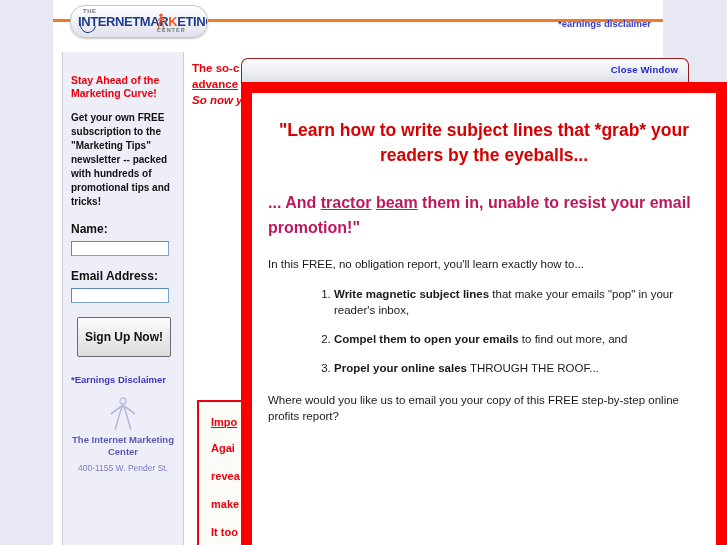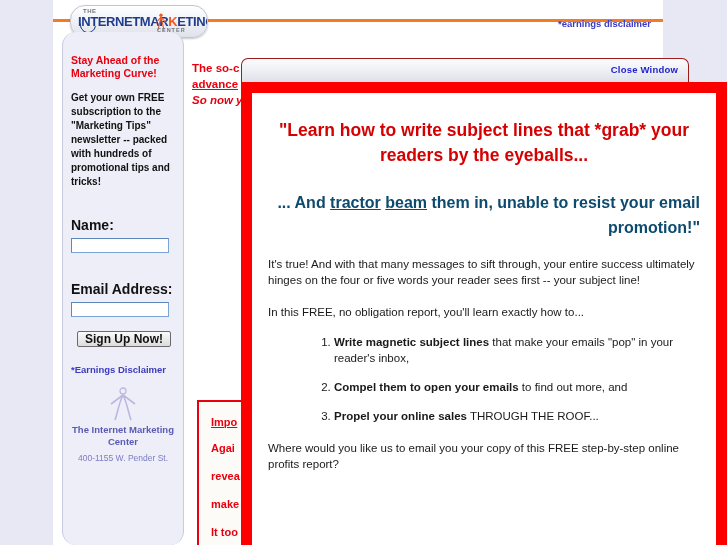--- a/index.html
+++ b/index.html
@@ -100,47 +100,46 @@
     text-align: right;
     font-size: 9.5px;
     font-weight: bold;
     color: #3b3bbf;
     cursor: pointer;
   }
 
   
   #sidebar {
     position: absolute;
-    left: 62px; top: 32px;
+    left: 62px; top: 52px;
     width: 122px;
     bottom: 0;
     background: #eeeef8;
     border-left: 1px solid #c9c9e0;
     border-right: 1px solid #c9c9e0;
     padding: 0 8px;
     box-sizing: border-box;
-    border-radius: 14px;
   }
   .sb-h {
     margin-top: 22px;
     font-size: 10.5px;
     font-weight: bold;
     color: #e8000d;
     line-height: 13px;
   }
   .sb-p {
     margin-top: 11px;
     font-size: 10px;
     font-weight: bold;
     color: #111;
     line-height: 14px;
   }
   .sb-label {
-    margin-top: 28px;
-    font-size: 14px;
+    margin-top: 13px;
+    font-size: 12px;
     font-weight: bold;
     color: #111;
   }
   .sb-input {
     margin-top: 5px;
     width: 98px;
     height: 15px;
     border: 1px solid #7aa4d6;
     border-top-color: #5d87bd;
     border-left-color: #5d87bd;
@@ -152,21 +151,21 @@
   #signup-btn {
     margin-top: 14px;
     margin-left: 6px;
     font-family: "Liberation Sans", sans-serif;
     font-size: 12px;
     font-weight: bold;
     color: #111;
     background: linear-gradient(#fbfbfb, #dcdcdc);
     border: 1px solid #6b6b6b;
     border-radius: 2px;
-    padding: 0 7px;
+    padding: 12px 7px;
     cursor: pointer;
   }
   #earnings-disc2 {
     margin-top: 17px;
     font-size: 9.5px;
     font-weight: bold;
     color: #3b3bbf;
     cursor: pointer;
   }
   #imc-block {
@@ -318,22 +317,22 @@
     font-size: 17.5px;
     font-weight: bold;
     color: #d60000;
     text-align: center;
     line-height: 25px;
   }
   #pop-h2 {
     margin: 22px 0 9px 0;
     font-size: 16px;
     font-weight: bold;
-    color: #0c4a6e;
-    text-align: right;
+    color: #be185d;
+    text-align: left;
     line-height: 25px;
   }
   #pop-h2 u { text-decoration: underline; }
   .pop-p {
     margin-top: 16px;
     font-size: 11.5px;
     color: #1a1a1a;
     line-height: 16px;
   }
   .pop-p b { font-weight: bold; }
@@ -419,21 +418,20 @@
   <div id="popup-body">
     <div id="popup-inner">
 
       <div id="pop-h1">"Learn how to write subject lines that *grab* your readers by the eyeballs...</div>
 
       <div id="pop-h2">
         <span>... And </span><u>tractor</u><span> </span><u>beam</u><span> them in, unable to resist your email promotion!"</span>
       </div>
 
 
-      <p class="pop-p">It's true! And with that many messages to sift through, your entire success ultimately hinges on the four or five words your reader sees first -- your subject line!</p>
 
       <p class="pop-p">In this FREE, no obligation report, you'll learn exactly how to...</p>
 
       <ol id="pop-list">
         <li><b>Write magnetic subject lines</b><span> that make your emails "pop" in your reader's inbox,</span></li>
         <li><b>Compel them to open your emails</b><span> to find out more, and</span></li>
         <li><b>Propel your online sales</b><span> THROUGH THE ROOF...</span></li>
       </ol>
 
 

